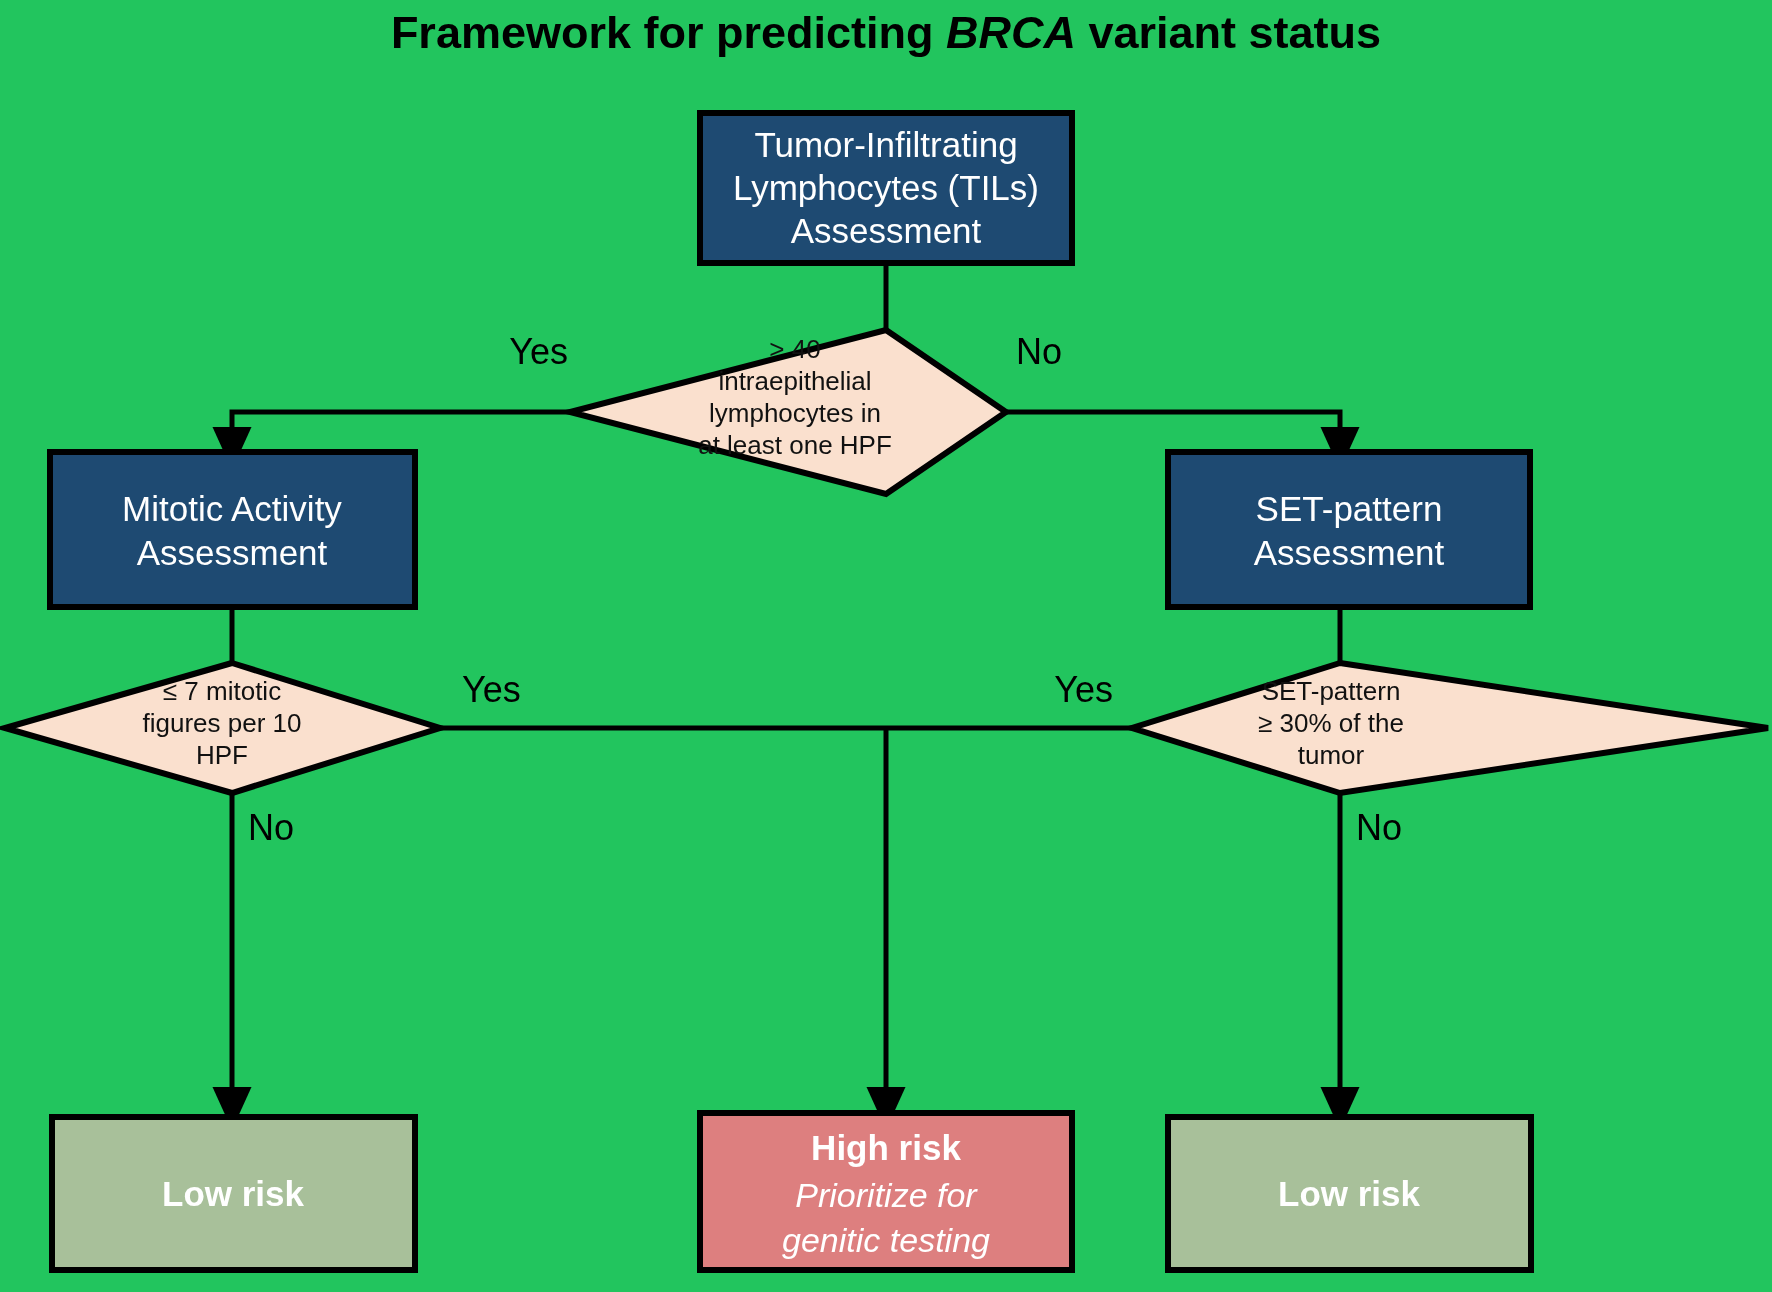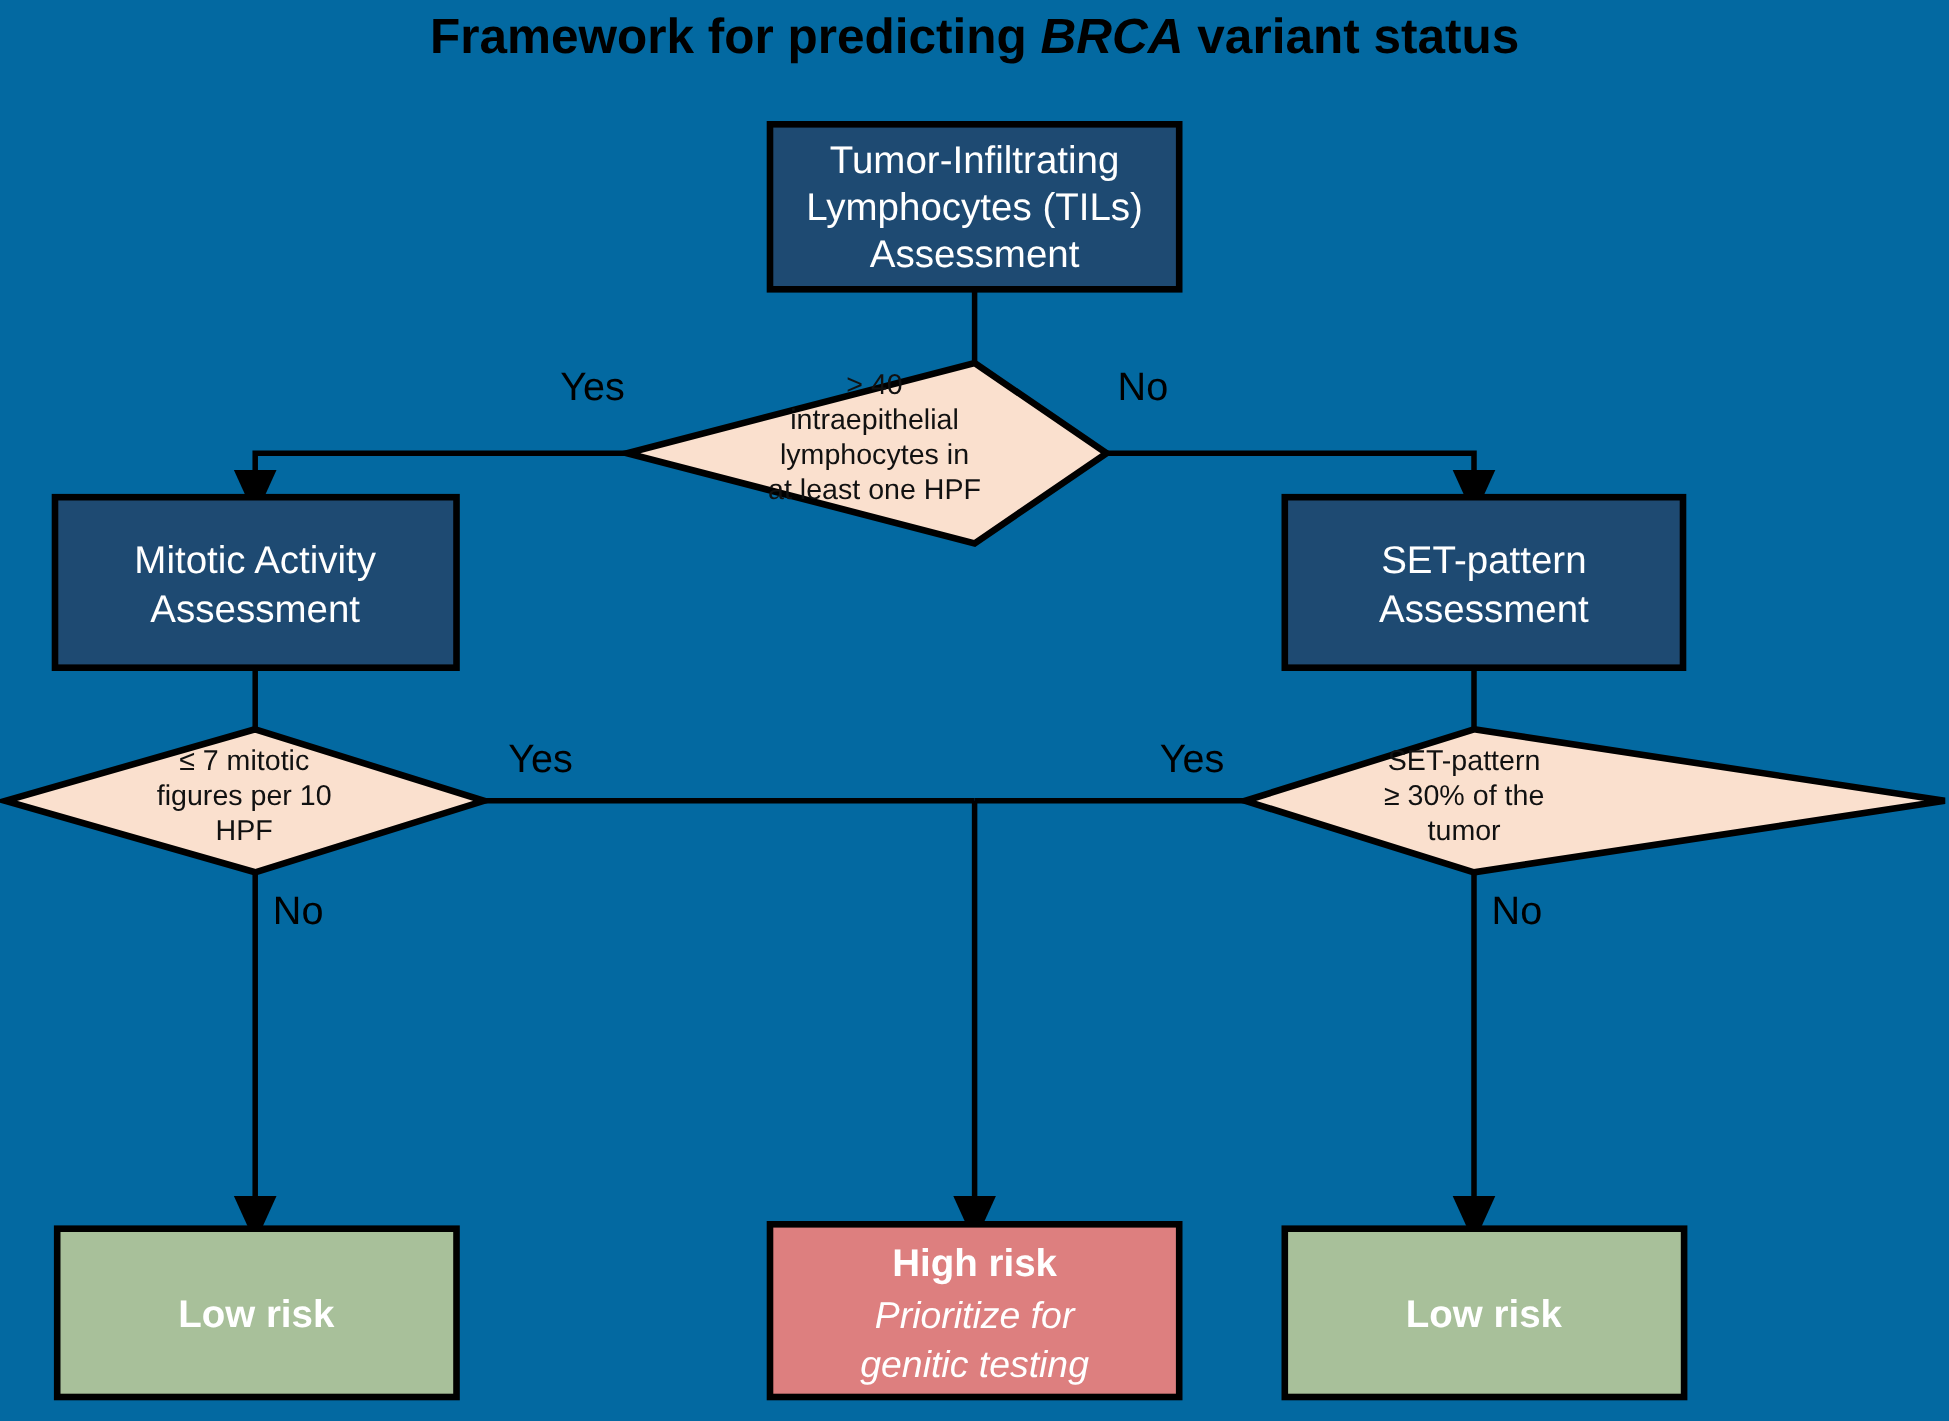--- a/index.html
+++ b/index.html
@@ -10,21 +10,21 @@
   body {
     width: 1772px;
     height: 1292px;
     font-family: "Liberation Sans", sans-serif;
     overflow: hidden;
   }
   #stage {
     position: relative;
     width: 1772px;
     height: 1292px;
-    background: #0369a1;
+    background: #22c55e;
   }
   #flow {
     position: absolute;
     top: 0;
     left: 0;
     width: 1772px;
     height: 1292px;
   }
   .title-text {
     font-family: "Liberation Sans", sans-serif;

